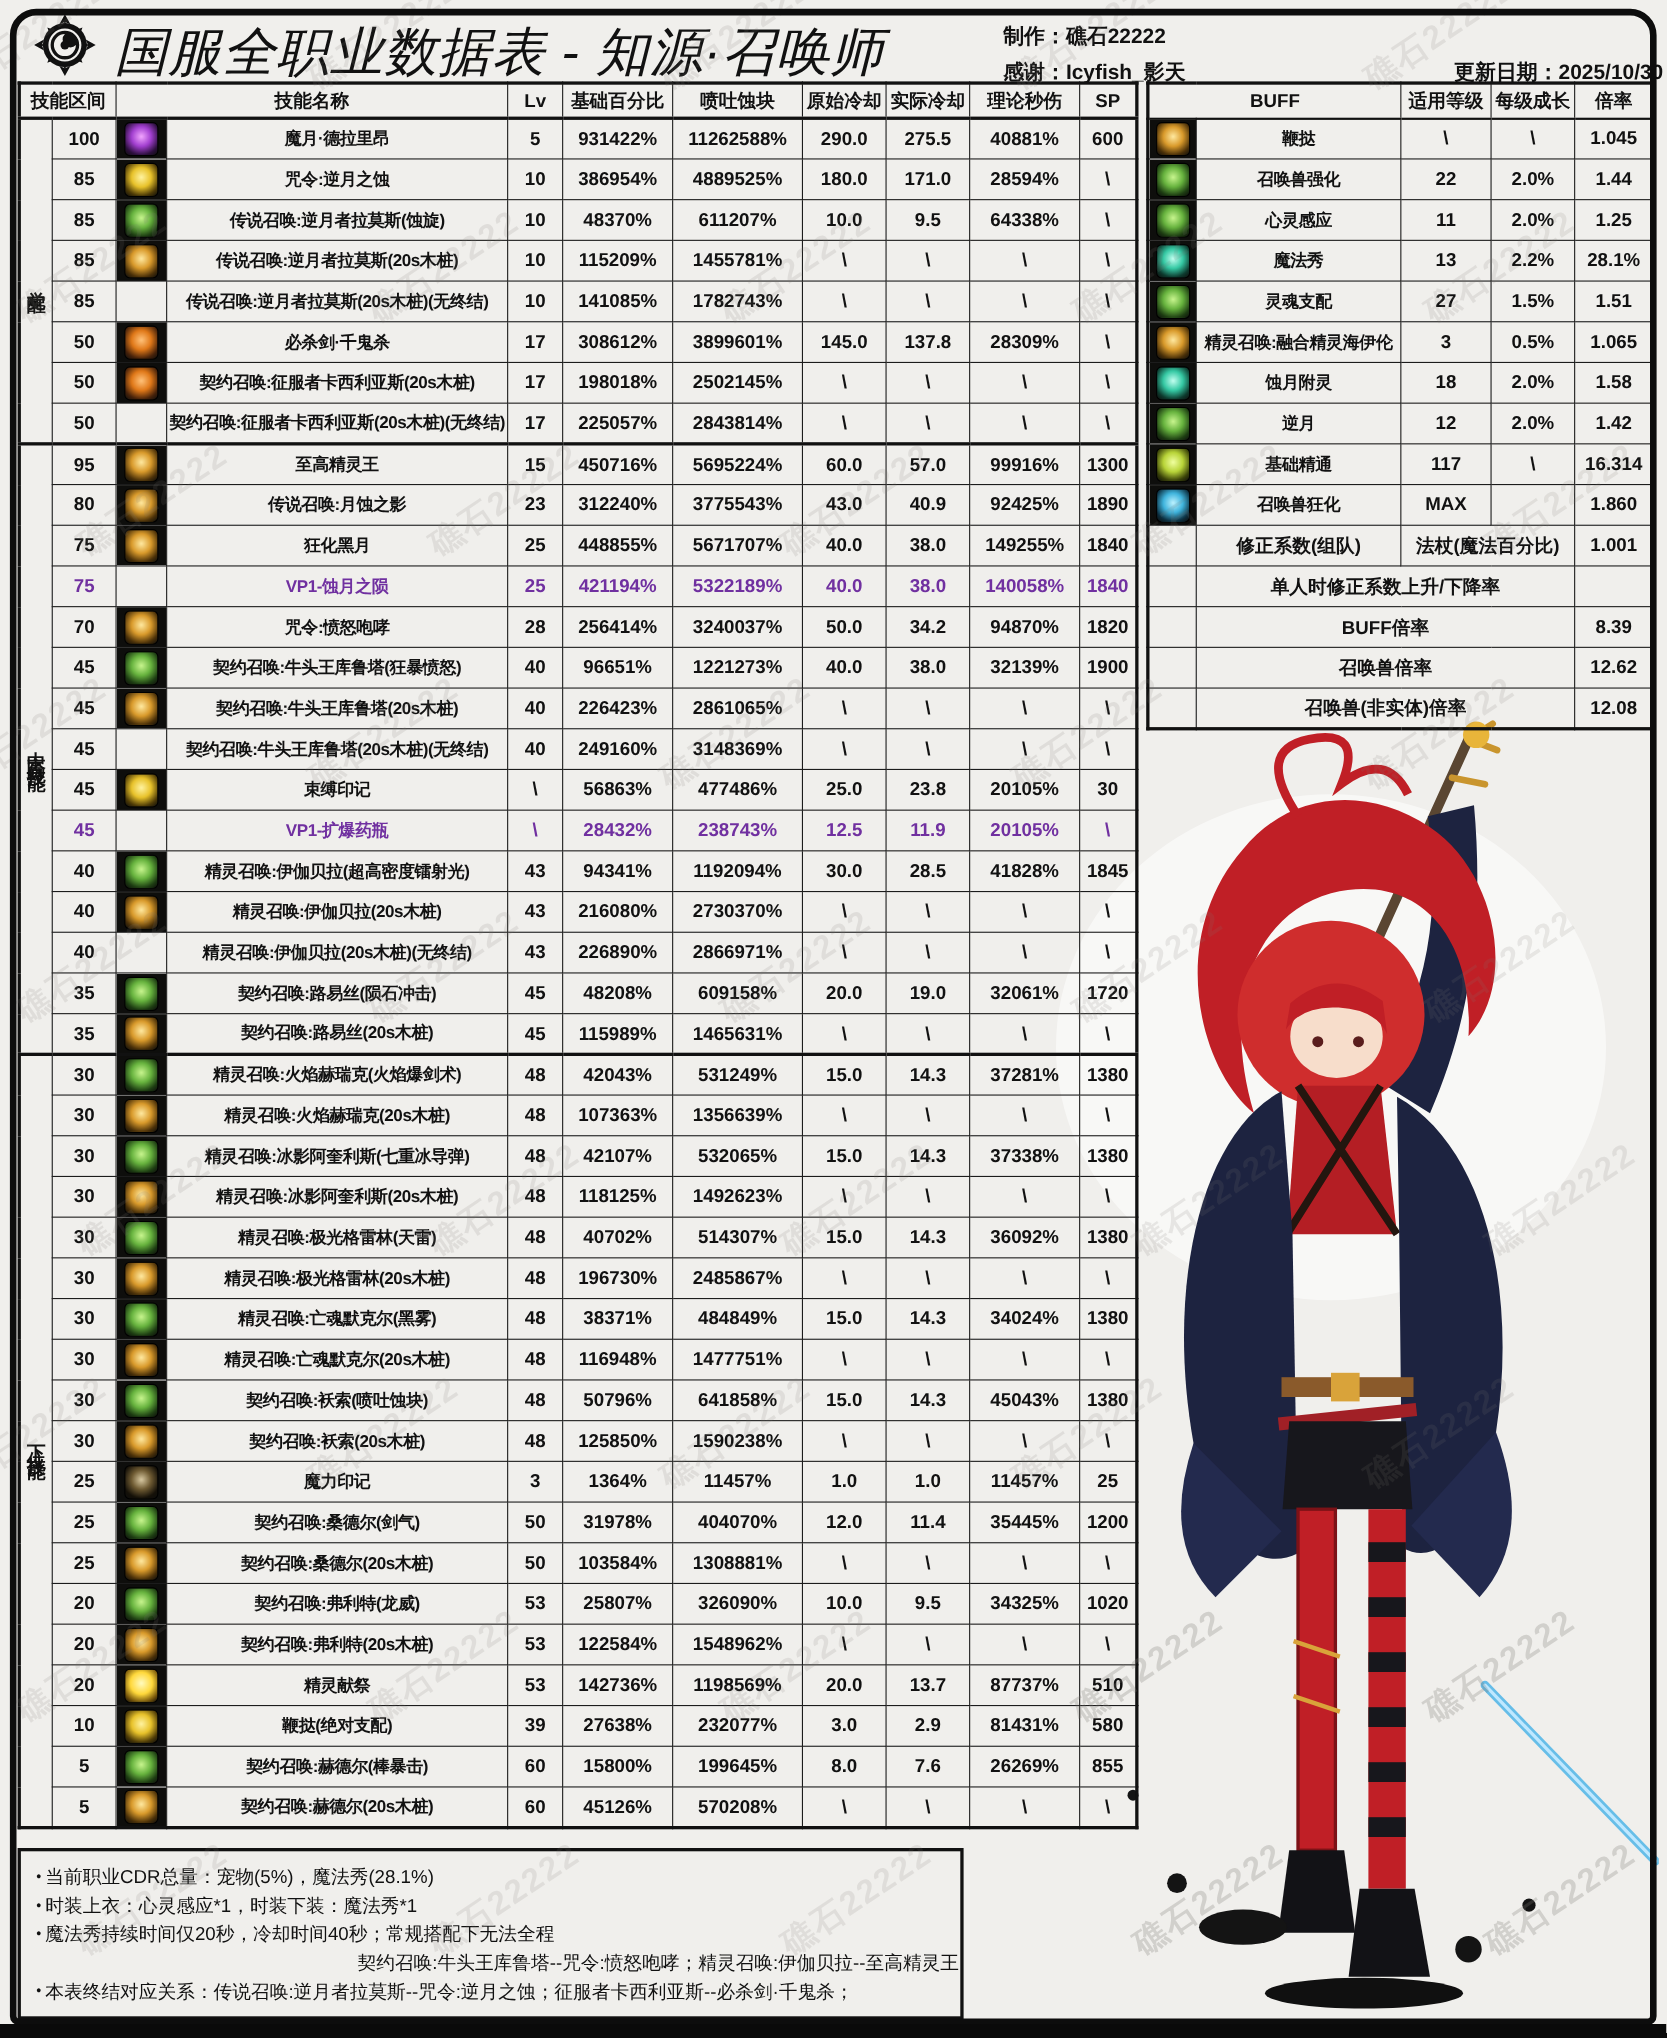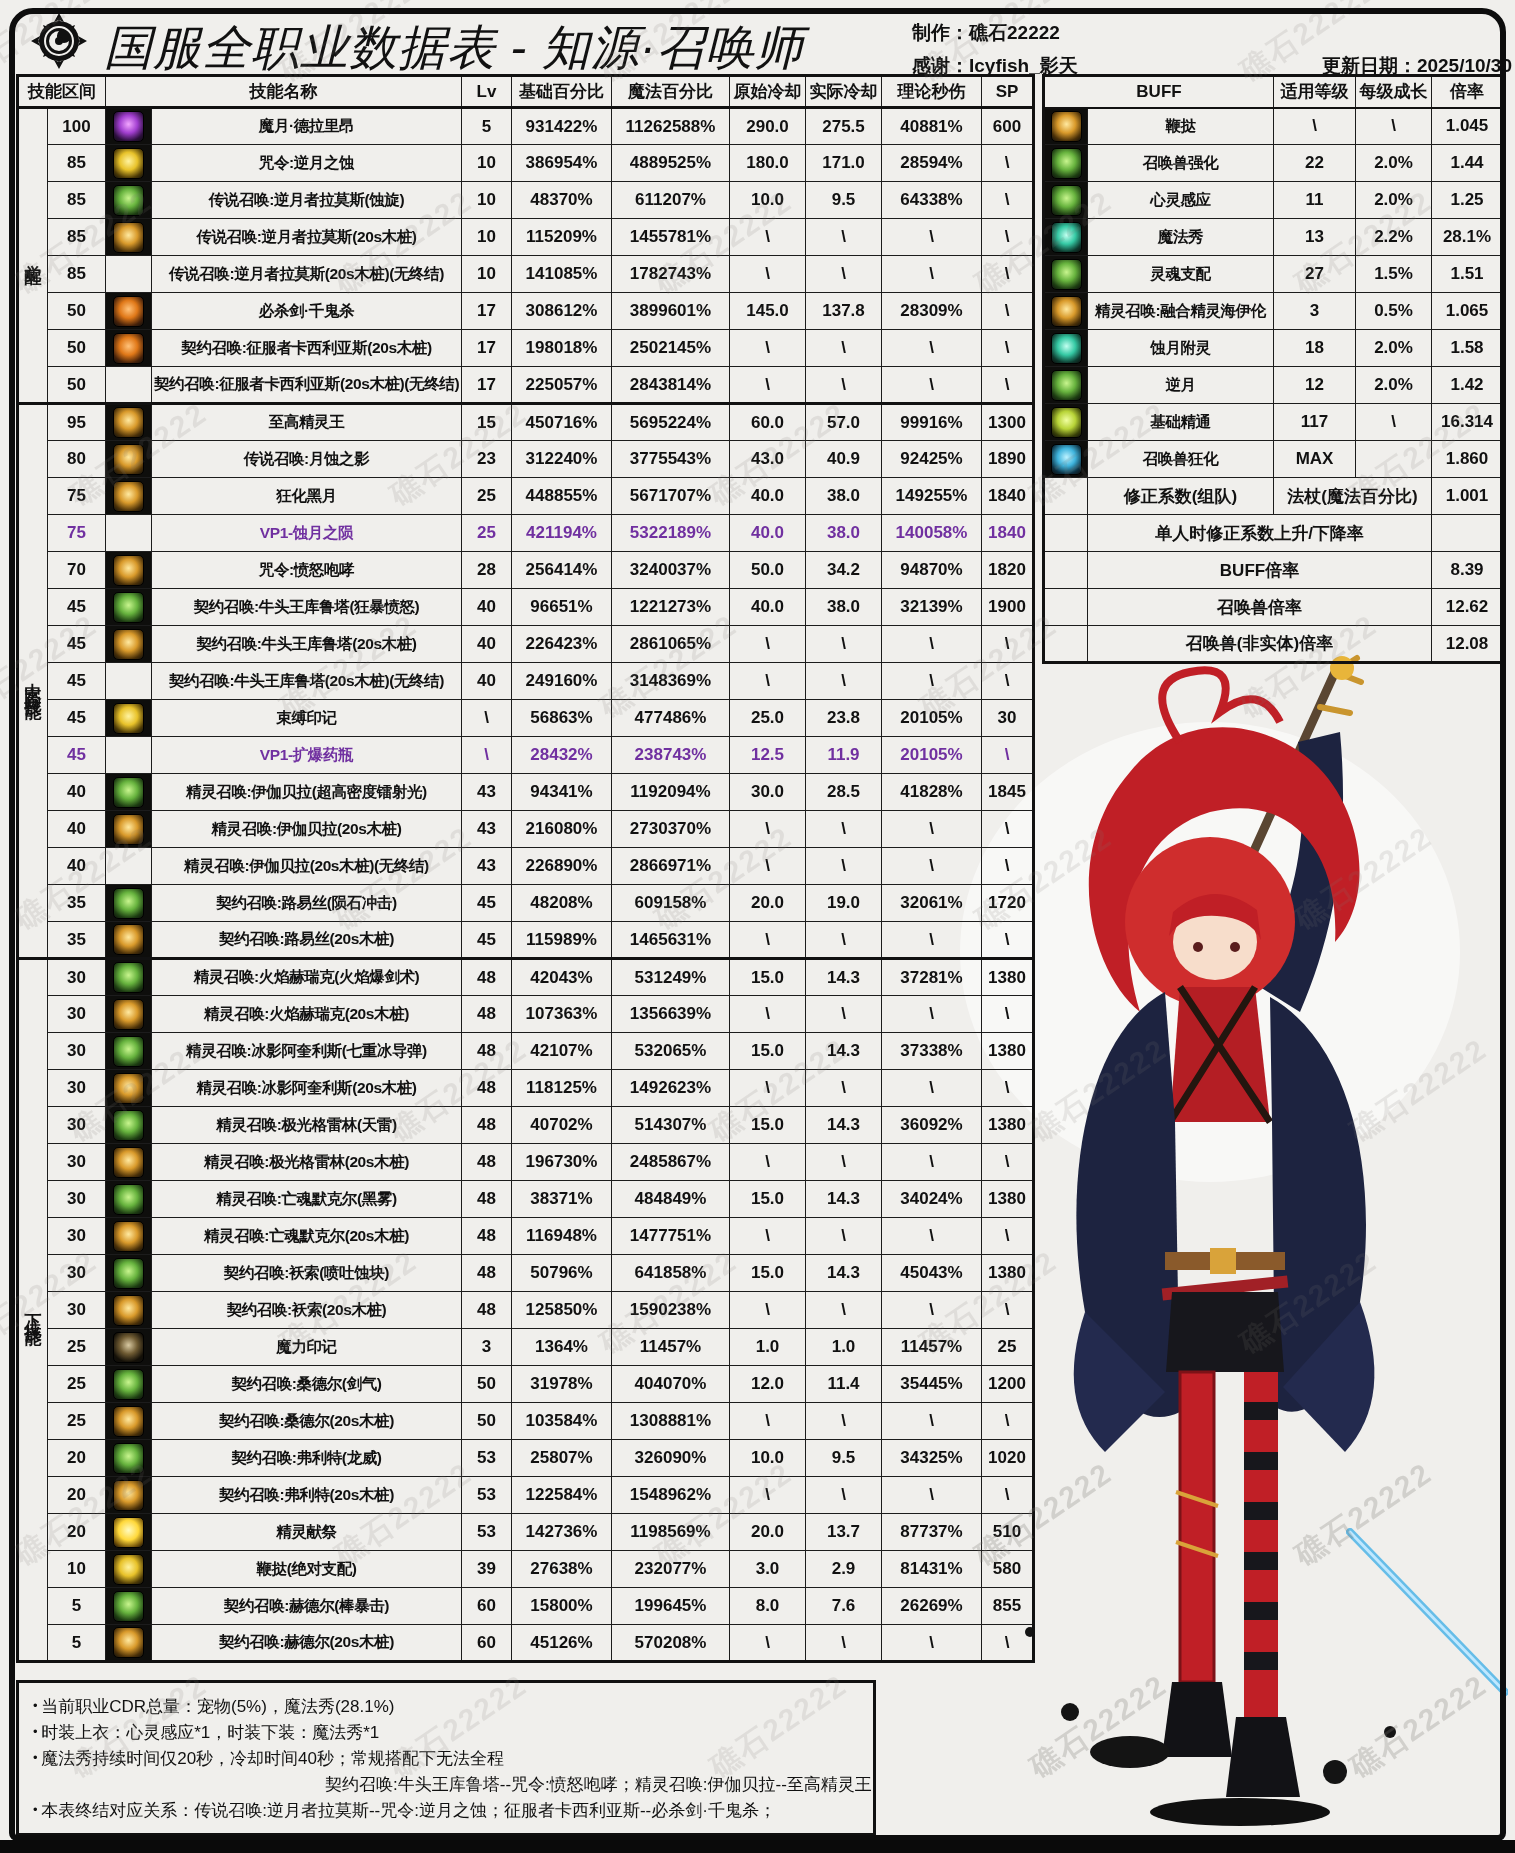--- a/index.html
+++ b/index.html
@@ -117,21 +117,21 @@
     <col style="width:76px">
       <col style="width:100px">
       <col style="width:52px">
   </colgroup>
   <thead>
     <tr>
       <th colspan="2">技能区间</th>
       <th colspan="2">技能名称</th>
       <th>Lv</th>
       <th>基础百分比</th>
-      <th>魔法百分比</th>
+      <th>喷吐蚀块</th>
       <th>原始冷却</th>
       <th>实际冷却</th>
       <th>理论秒伤</th>
       <th>SP</th>
     </tr>
   </thead>
   <tbody>
       <tr class="sec-start ">
         <td class="cat-cell" rowspan="8">觉醒</td>
         <td>100</td>

